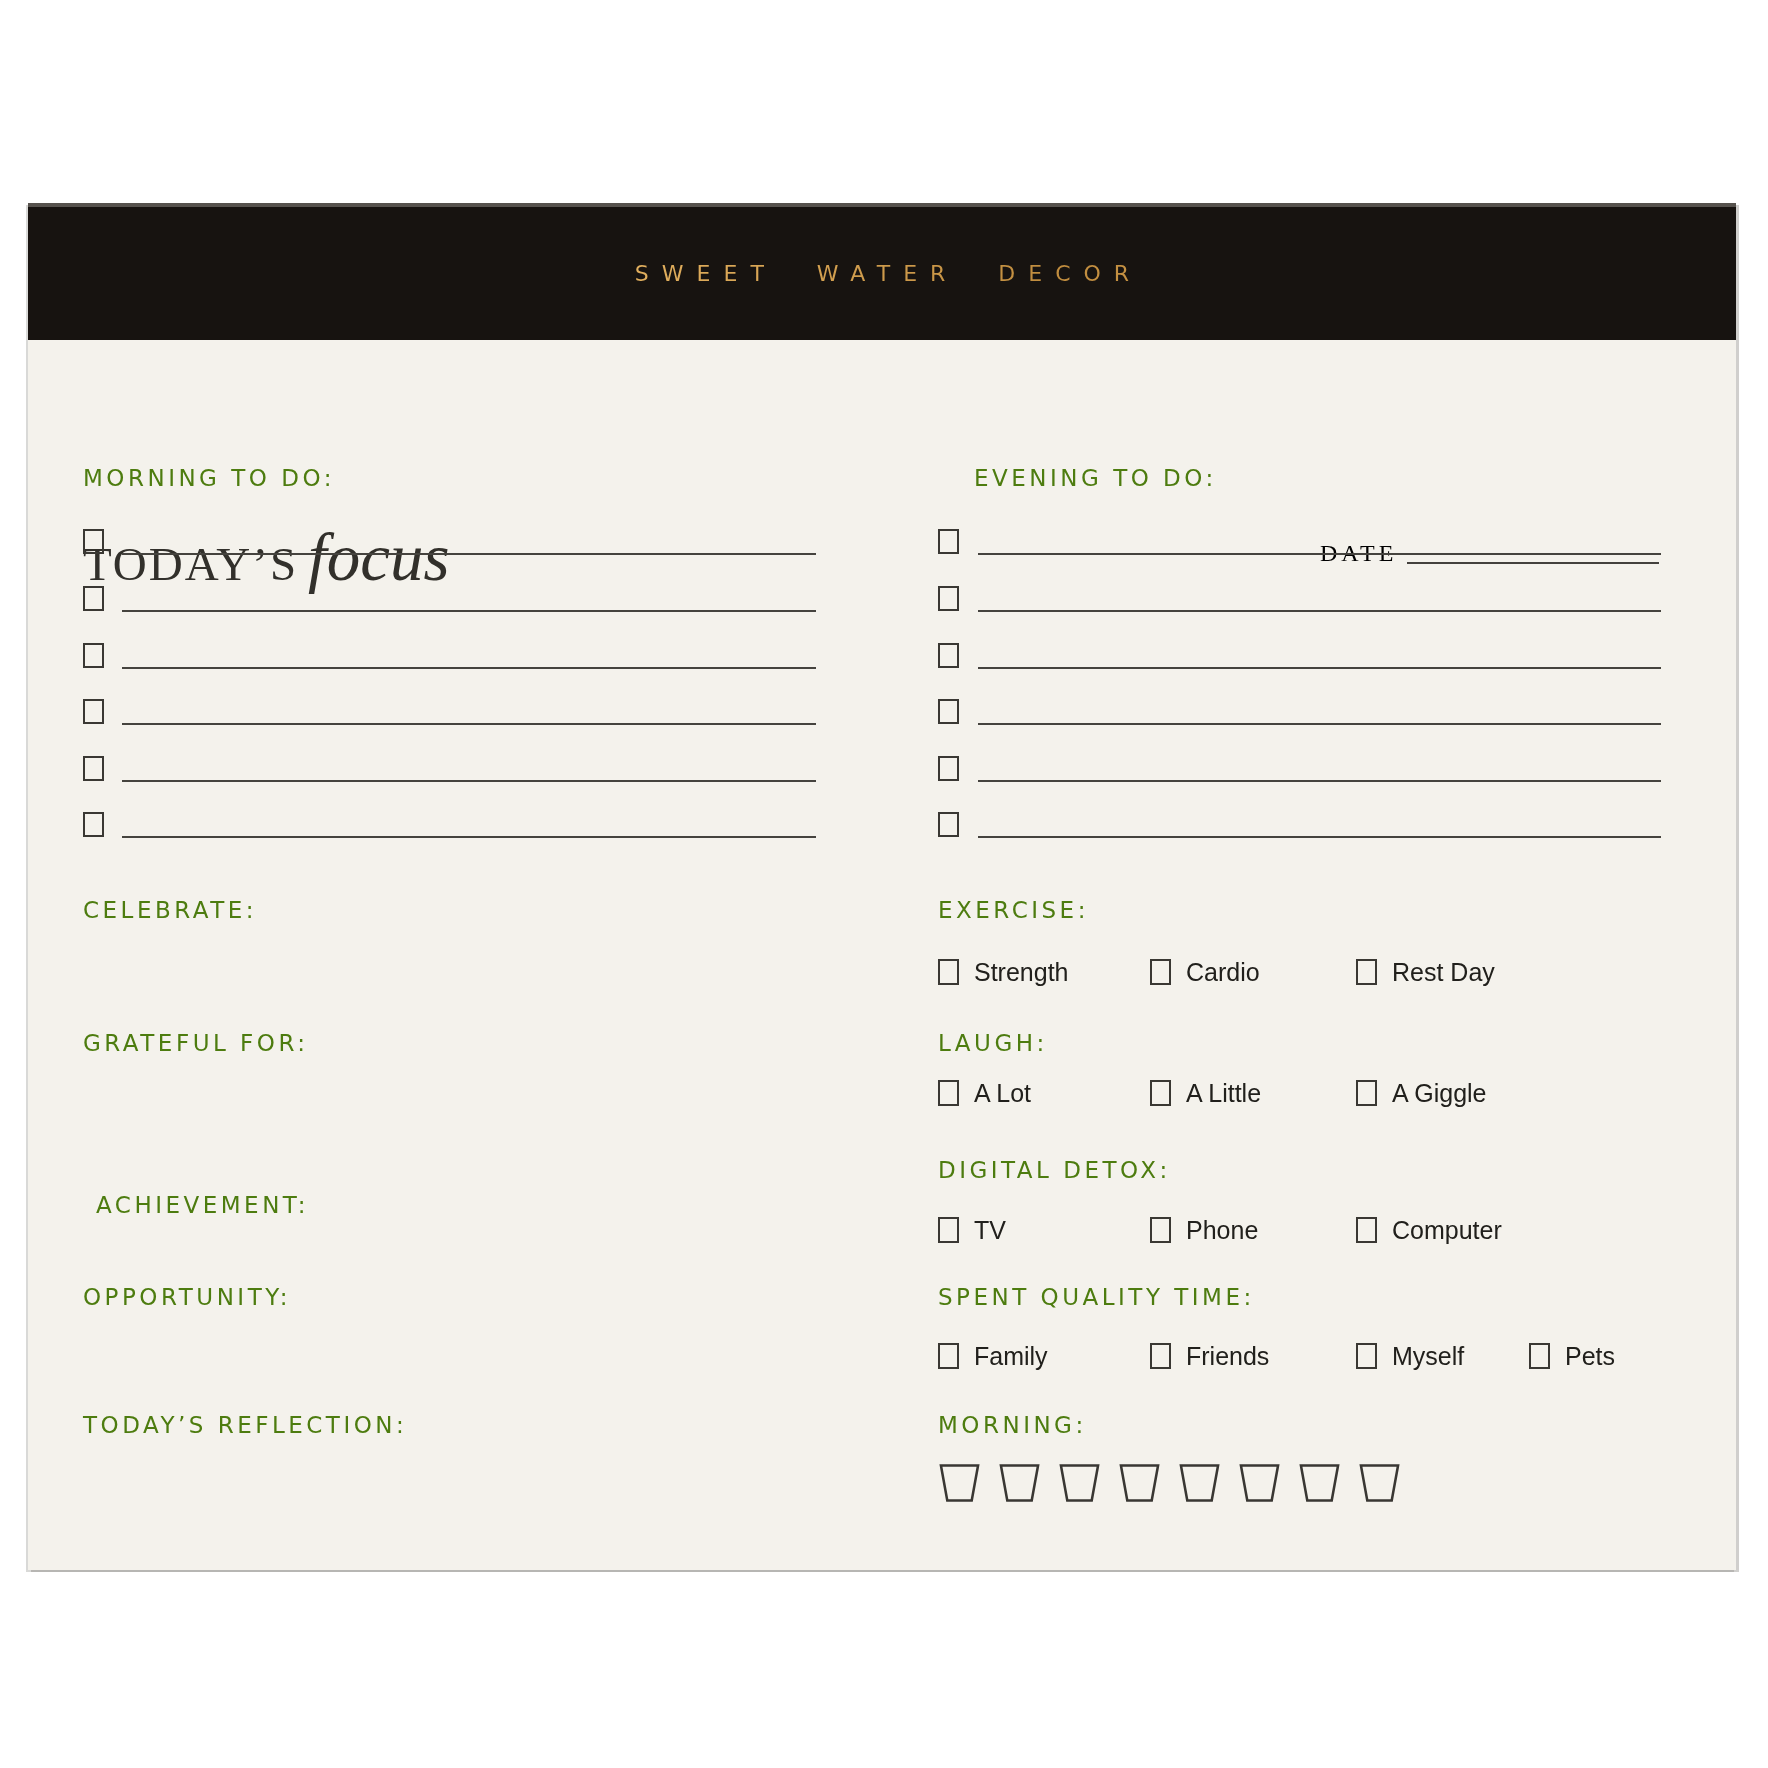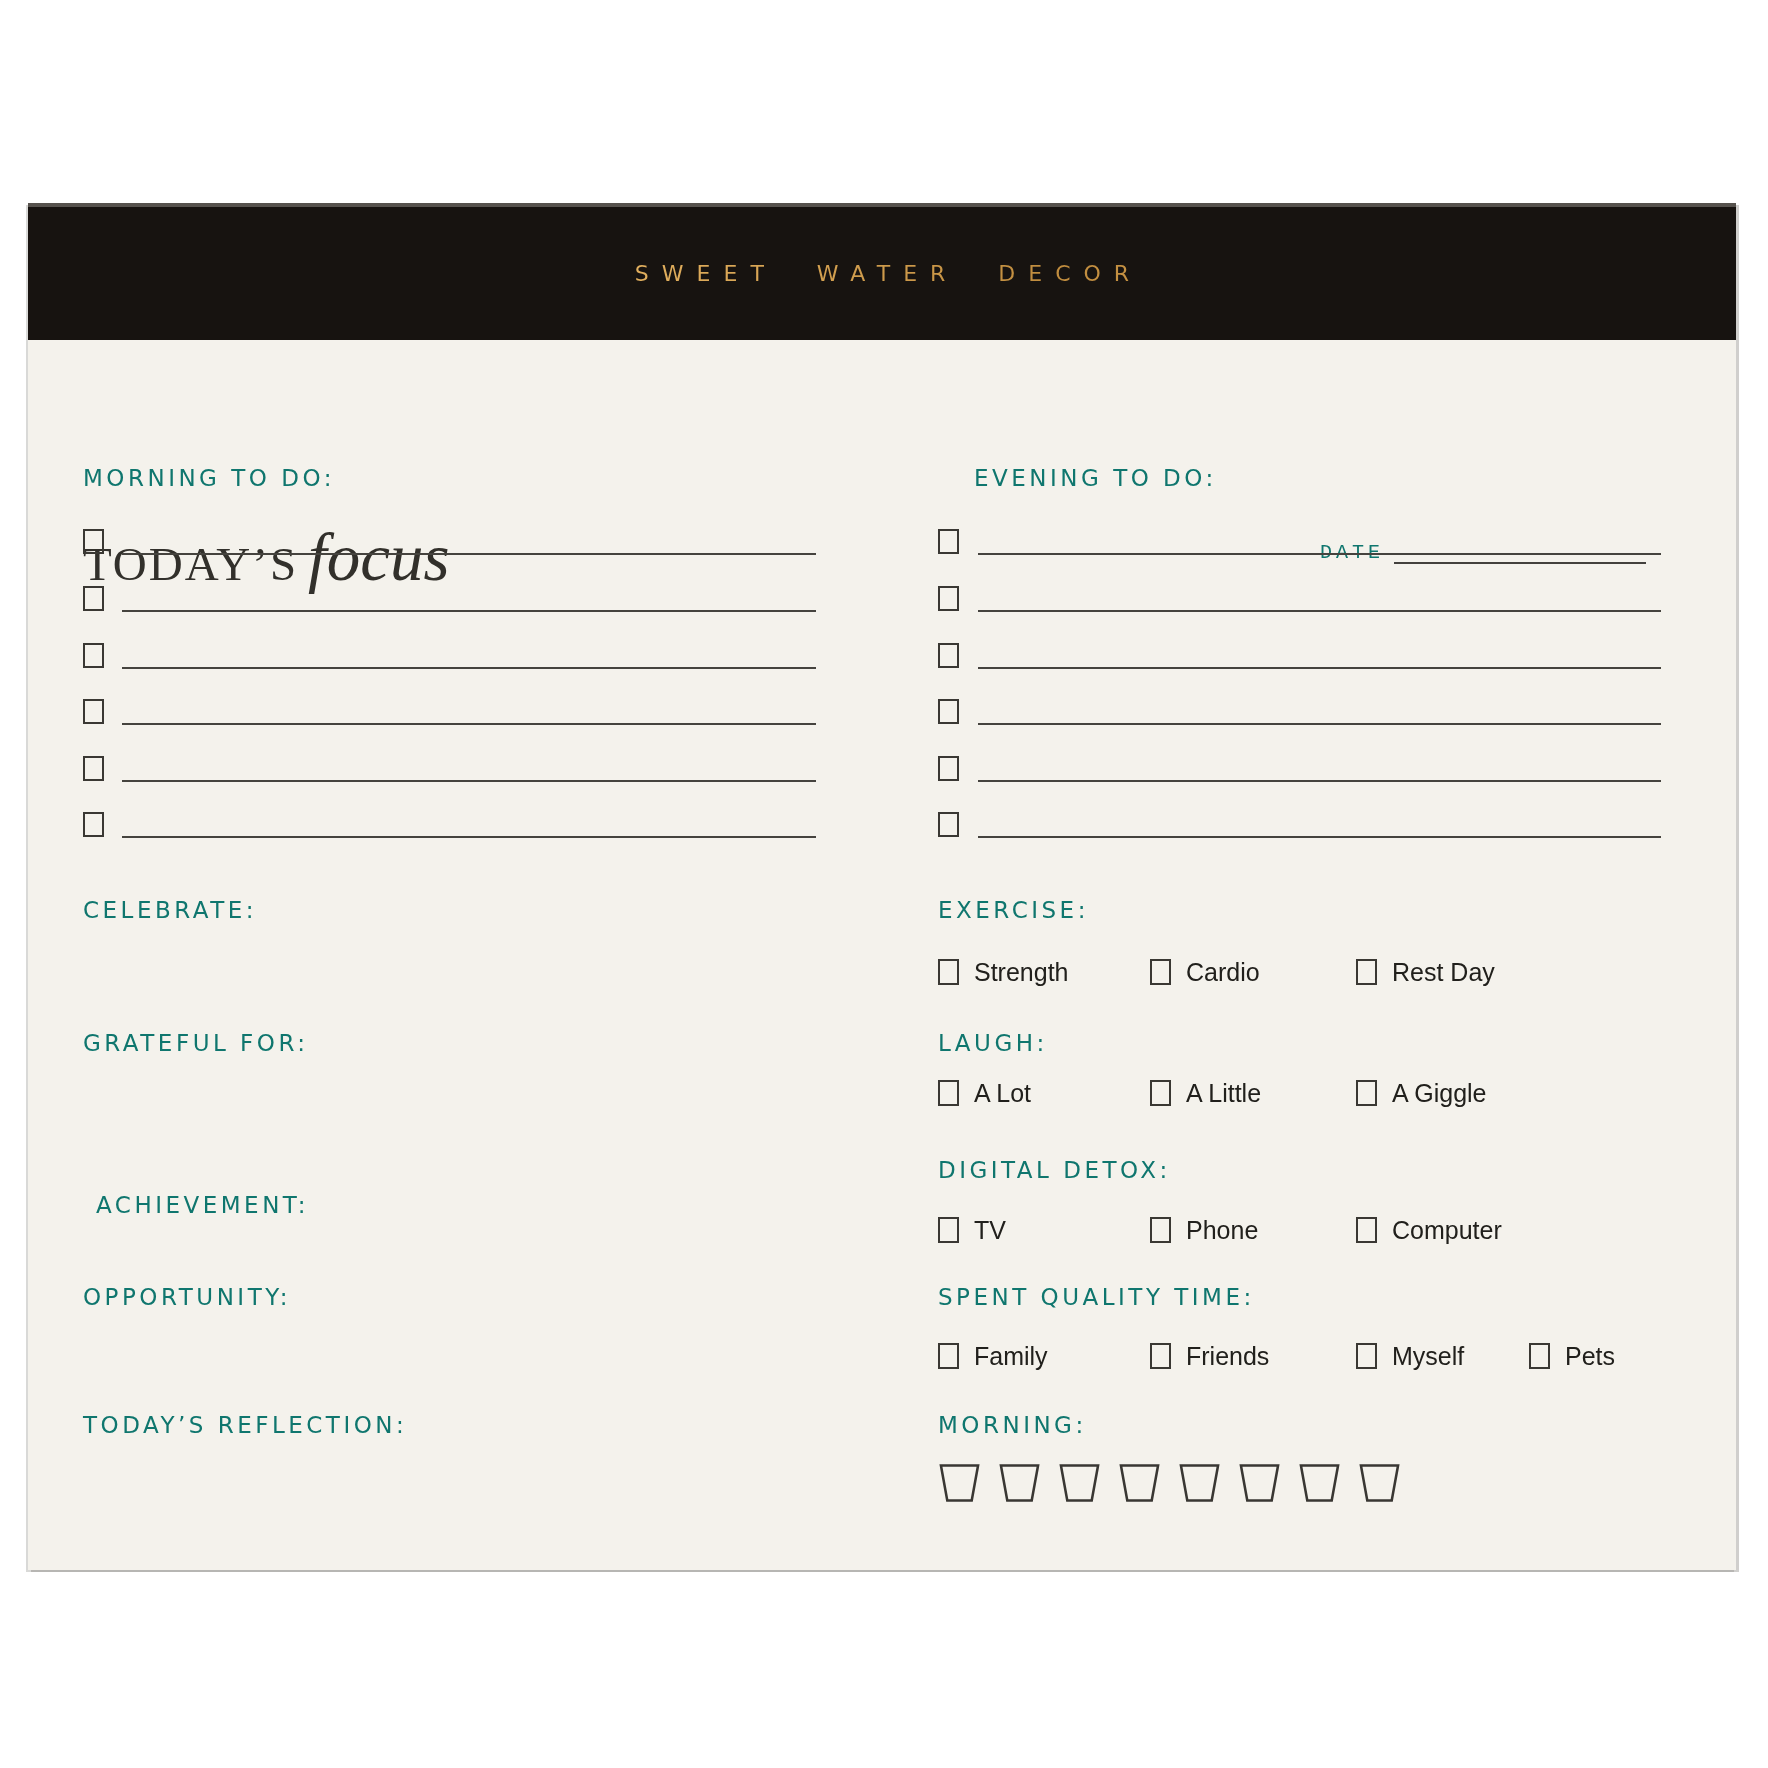--- a/index.html
+++ b/index.html
@@ -80,40 +80,40 @@
     text-align: center;
   }
   .date-row {
     position: absolute;
     left: 1292px;
     top: 339px;
     display: flex;
     align-items: flex-end;
   }
   .date-label {
-    font-family: Liberation Mono, monospace;
-    font-size: 20px;
+    font-family: Liberation Serif, serif;
+    font-size: 24px;
     letter-spacing: 4px;
-    color: #0f766e;
+    color: #000000;
     line-height: 22px;
   }
   .date-line {
     width: 252px;
     height: 20px;
     margin-left: 10px;
     border-bottom: 2px solid #43413d;
   }
   
   .section-label {
     position: absolute;
     font-family: "DejaVu Sans", sans-serif;
     font-size: 23px;
     font-weight: 400;
     letter-spacing: 3.5px;
-    color: #0f766e;
+    color: #4d7c0f;
     white-space: nowrap;
   }
   
   .lbl-morning     { left: 55px;  top: 262px; }
   .lbl-evening     { left: 910px; top: 262px; margin-left: 36px; }
   .lbl-celebrate   { left: 55px;  top: 694px; }
   .lbl-grateful    { left: 55px;  top: 827px; }
   .lbl-achievement { left: 55px;  top: 989px; margin-left: 13px; }
   .lbl-opportunity { left: 55px;  top: 1081px; }
   .lbl-reflection  { left: 55px;  top: 1209px; }

